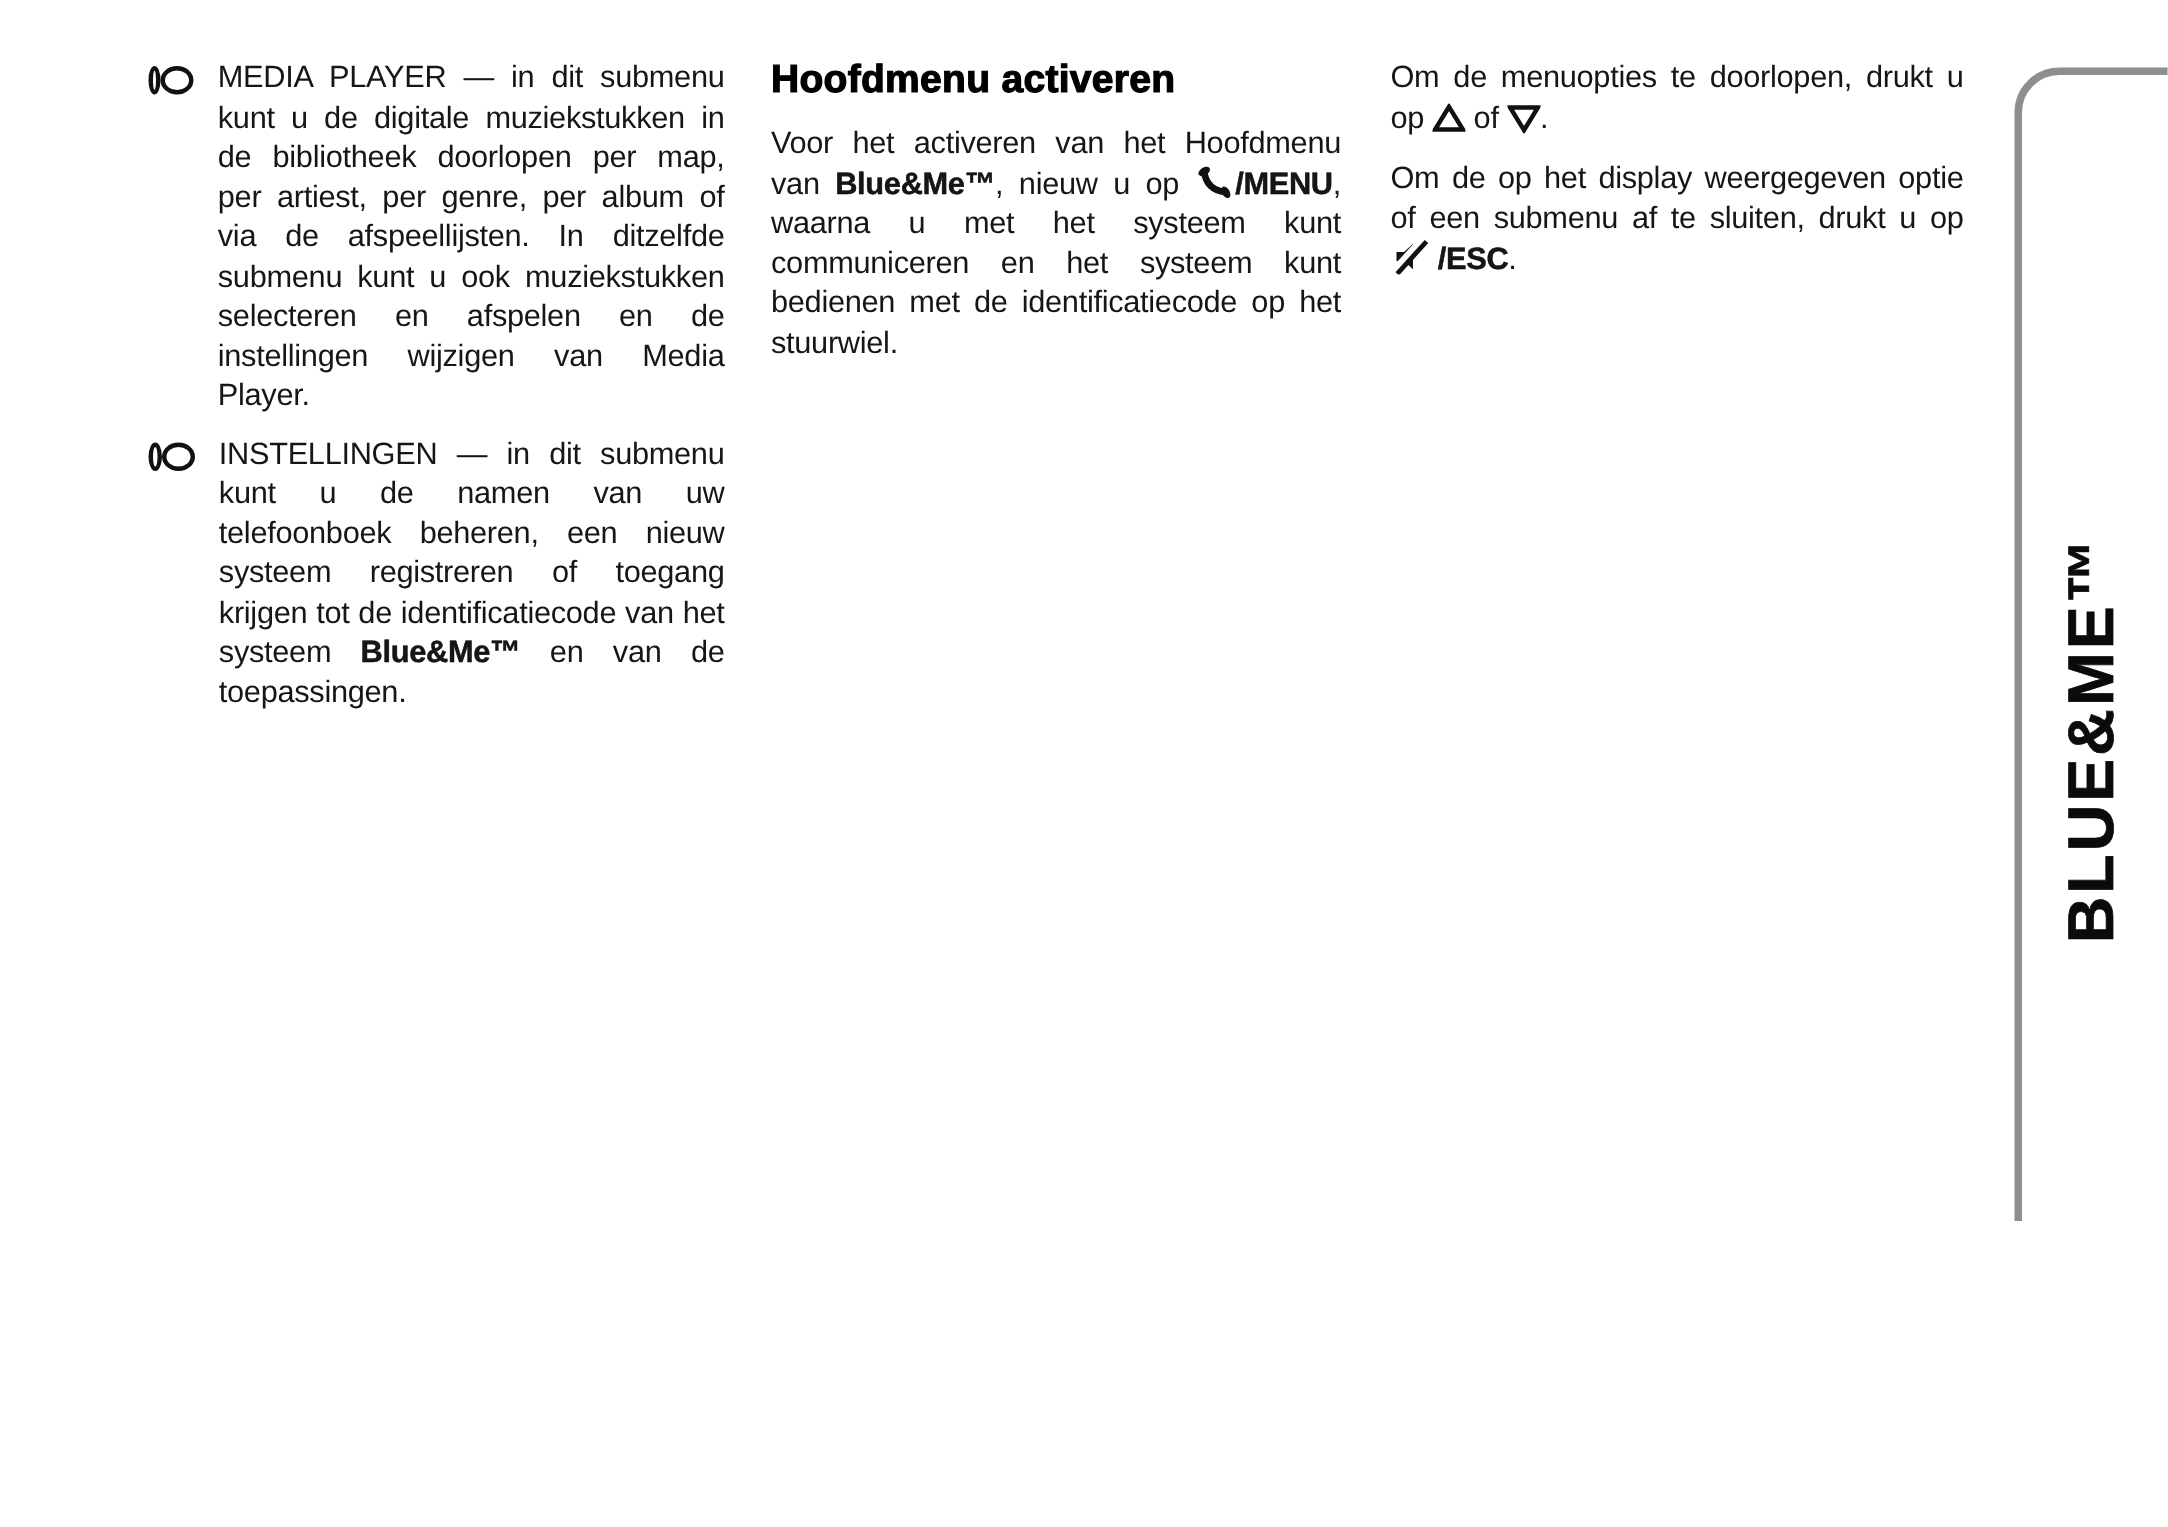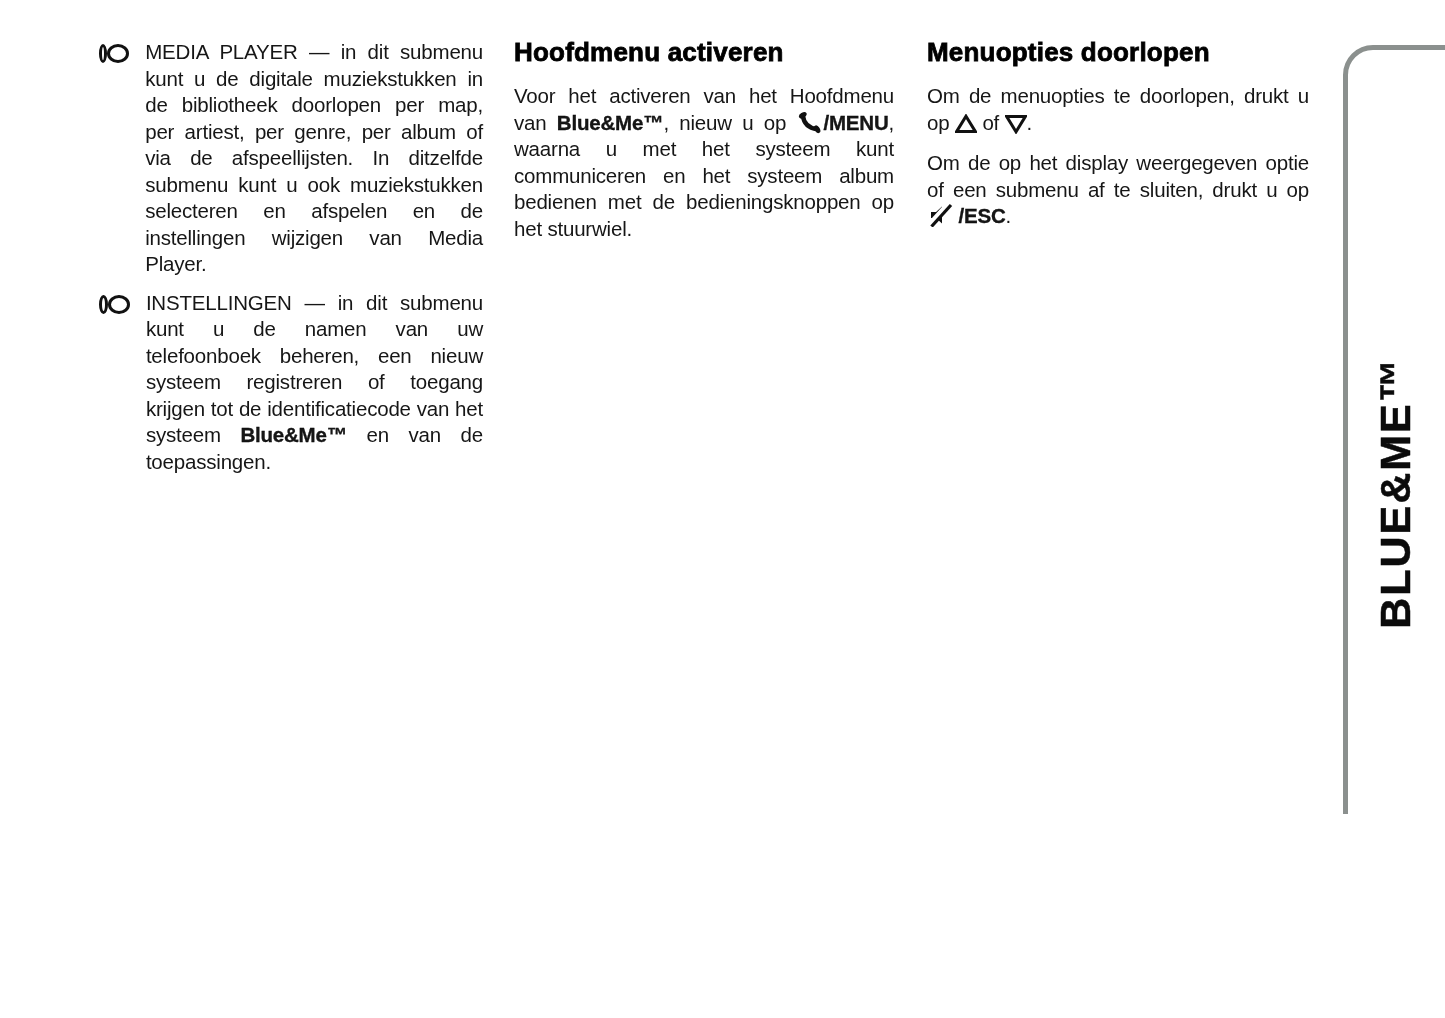--- a/index.html
+++ b/index.html
@@ -45,26 +45,25 @@
   </div>
     </div>
 
   <div class="col col-middle">
     <h2 class="heading">Hoofdmenu activeren</h2>
     <div>
         <p class="para"><span>Voor het activeren van het Hoofdmenu van </span><span class="b">Blue&amp;Me™</span><span>, nieuw u op </span><span class="icn"><svg width="27" height="23" viewBox="0 0 24 24">
               <path d="M5 4.5 C6 13 11 18 20 19" stroke="#111" stroke-width="4.6" fill="none" stroke-linecap="round"></path>
               <ellipse cx="5" cy="4.5" rx="4.4" ry="2.7" fill="#111" transform="rotate(-32 5 4.5)"></ellipse>
               <ellipse cx="20" cy="19" rx="2.7" ry="4.4" fill="#111" transform="rotate(-32 20 19)"></ellipse>
-            </svg></span><span class="b">/MENU</span><span>, waarna u met het systeem kunt communiceren en het systeem album bedienen met de bedieningsknoppen op het stuurwiel.</span></p>
+            </svg></span><span class="b">/MENU</span><span>, waarna u met het systeem kunt communiceren en het systeem kunt bedienen met de identificatiecode op het stuurwiel.</span></p>
       </div>
   </div>
 
   <div class="col col-right">
-    <h2 class="heading">Menuopties doorlopen</h2>
     <div>
         <p class="para"><span>Om de menuopties te doorlopen, drukt u op </span><span class="icn"><svg width="22" height="20" viewBox="0 0 22 20">
               <path d="M11 2.2 L20.3 17.4 L1.7 17.4 Z" fill="none" stroke="#111" stroke-width="3"></path>
             </svg></span><span> of </span><span class="icn"><svg width="22" height="20" viewBox="0 0 22 20">
               <path d="M11 17.8 L1.7 2.6 L20.3 2.6 Z" fill="none" stroke="#111" stroke-width="3"></path>
             </svg></span><span>.</span></p>
         <p class="para"><span>Om de op het display weergegeven optie of een submenu af te sluiten, drukt u op </span><span class="icn"><svg width="26" height="24" viewBox="0 0 24 24">
               <polygon points="3,9 8,9 14,3.5 14,20.5 8,15 3,15" fill="#111"></polygon>
               <line x1="0" y1="23" x2="20" y2="1" stroke="#fff" stroke-width="5"></line>
               <line x1="3.5" y1="23.5" x2="23" y2="2" stroke="#111" stroke-width="3.2"></line>

